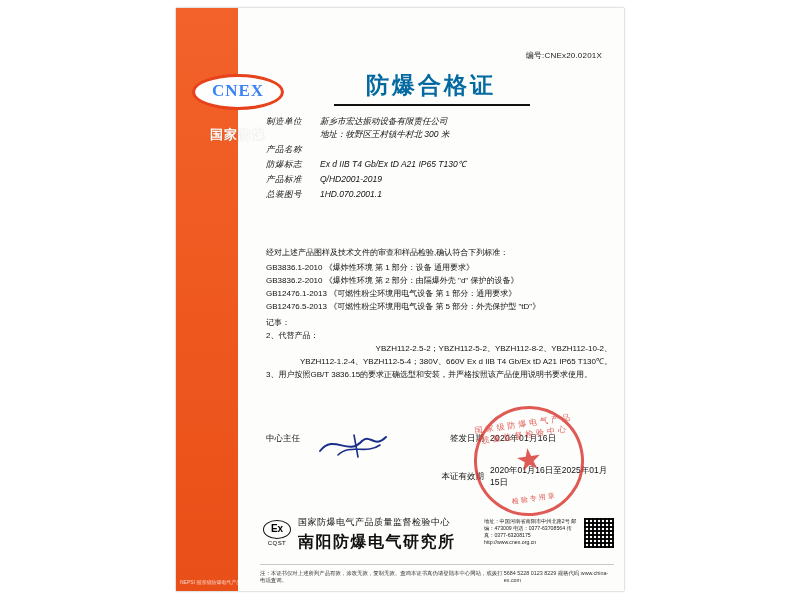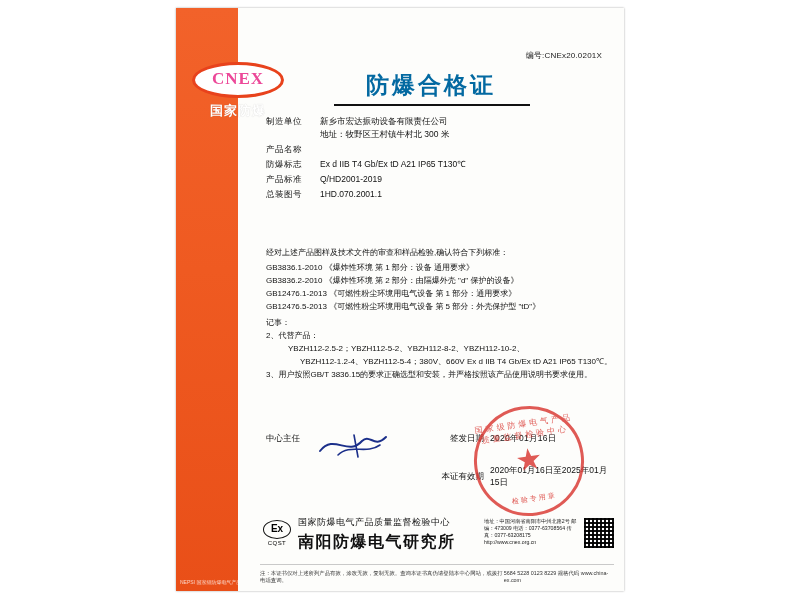--- a/index.html
+++ b/index.html
@@ -52,25 +52,25 @@
   .logo {
     position: absolute;
     left: 14px;
     top: 50px;
     width: 96px;
     text-align: center;
   }
   .logo-oval {
     width: 86px;
     height: 30px;
-    margin: 4px auto;
+    margin: 16px auto;
     border: 3px solid #e8421c;
     border-radius: 50%;
     background: #ffffff;
-    color: #ec4899;
+    color: #3b82f6;
     font-family: "Liberation Serif", serif;
     font-weight: bold;
     font-size: 17px;
     letter-spacing: 1px;
     line-height: 28px;
   }
   .logo-sub {
     margin-top: 4px;
     color: #ffffff;
     font-size: 13px;
@@ -121,20 +121,21 @@
     top: 108px;
     right: 12px;
   }
   .frow {
     display: flex;
     align-items: flex-start;
     margin-bottom: 4px;
     font-size: 8.5px;
     color: #111;
     line-height: 11px;
+    font-style: italic;
   }
   .flabel {
     width: 54px;
     flex: 0 0 54px;
     letter-spacing: 0.5px;
   }
   .fval {
     flex: 1;
   }
   .fval .line2 {
@@ -155,21 +156,21 @@
   
   .notes {
     position: absolute;
     left: 28px;
     top: 308px;
     right: 12px;
     font-size: 8px;
     line-height: 13px;
     color: #111;
   }
-  .notes .indent2 { padding-left: 22px; }
+  .notes .indent2 { padding-left: 22px; text-align: right; }
   .notes .indent3 { padding-left: 34px; }
   
   .sig {
     position: absolute;
     left: 28px;
     top: 425px;
     right: 12px;
     font-size: 8.5px;
     color: #111;
   }

